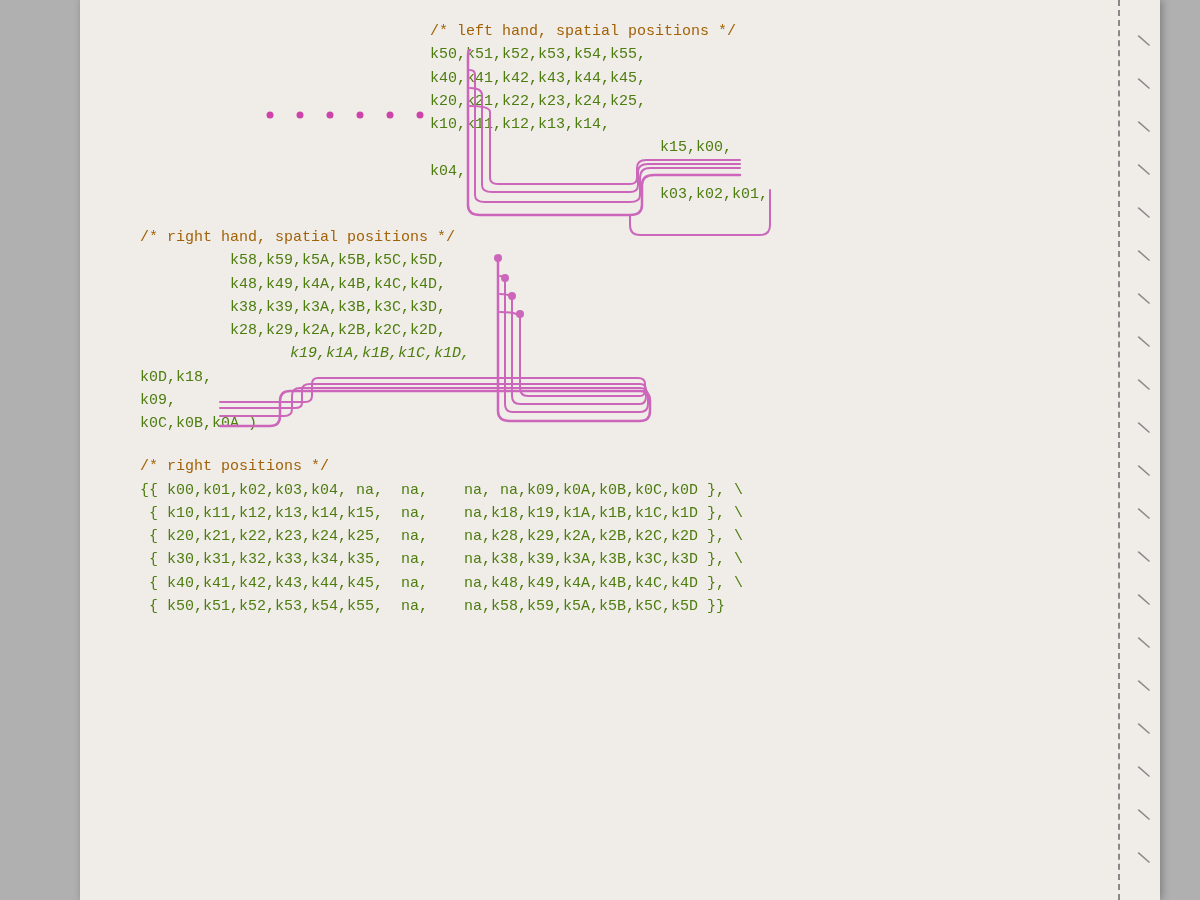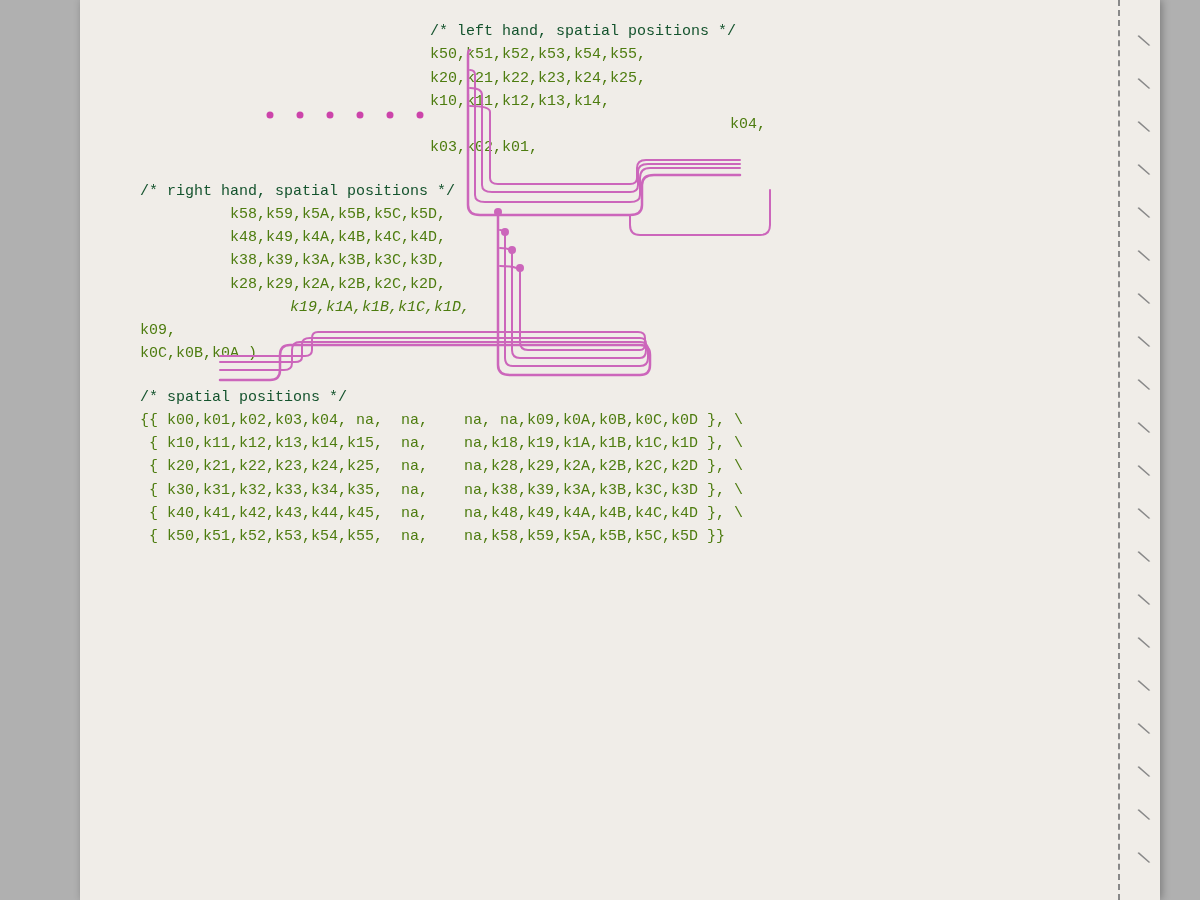--- a/index.html
+++ b/index.html
@@ -60,21 +60,21 @@
 
     .code-line {
       font-size: 15px;
       line-height: 1.55;
       white-space: pre;
       color: #4d7c0f;
       font-family: 'Courier New', Courier, monospace;
     }
 
     .comment {
-      color: #14532d;
+      color: #a16207;
     }
 
     
     .brackets-svg {
       position: absolute;
       top: 0;
       left: 0;
       pointer-events: none;
     }
 
@@ -133,24 +133,26 @@
         <path d="M 330 68 Q 342 68 342 75 L 342 165 Q 342 172 352 172 L 490 172 Q 498 172 498 165 L 498 152 Q 498 144 508 144 L 600 144" fill="none" stroke="#cc66bb" stroke-width="2" stroke-linecap="round" stroke-linejoin="round"></path>
 
         <path d="M 330 86 Q 350 86 350 92 L 350 158 Q 350 164 358 164 L 490 164 Q 497 164 497 158 L 497 148 Q 497 140 506 140 L 600 140" fill="none" stroke="#cc66bb" stroke-width="2" stroke-linecap="round" stroke-linejoin="round"></path>
 
         <path d="M 490 195 L 490 205 Q 490 215 500 215 L 620 215 Q 630 215 630 205 L 630 170" fill="none" stroke="#cc66bb" stroke-width="2" stroke-linecap="round"></path>
       </svg>
 
       <div style="margin-left: 290px;">
         <div class="code-line comment">/* left hand, spatial positions */</div>
         <div class="code-line">k50,k51,k52,k53,k54,k55,</div>
+        <div class="code-line">k40,k41,k42,k43,k44,k45,</div>
         <div class="code-line">k20,k21,k22,k23,k24,k25,</div>
         <div class="code-line">k10,k11,k12,k13,k14,</div>
-        <div class="code-line" style="margin-left: 300px; font-family: Liberation Mono, monospace;">k04,</div>
-        <div class="code-line" style="">k03,k02,k01,</div>
+        <div class="code-line" style="margin-left: 230px;">k15,k00,</div>
+        <div class="code-line" style=" font-family: Liberation Mono, monospace;">k04,</div>
+        <div class="code-line" style="margin-left: 230px;">k03,k02,k01,</div>
       </div>
     </div>
 
     <div class="section-right" style="position:relative; margin-top: 10px;">
 
       <svg class="brackets-svg" width="900" height="230" style="position:absolute; top:0; left:0;">
 
         <path d="M 360 30 Q 358 30 358 35 L 358 185 Q 358 195 370 195 L 500 195 Q 510 195 510 185 L 510 175 Q 510 165 500 165 L 150 165 Q 140 165 140 175 L 140 190 Q 140 200 130 200 L 80 200" fill="none" stroke="#cc66bb" stroke-width="2.5" stroke-linecap="round" stroke-linejoin="round"></path>
 
         <path d="M 360 50 Q 365 50 365 55 L 365 178 Q 365 186 373 186 L 500 186 Q 508 186 508 178 L 508 170 Q 508 162 500 162 L 160 162 Q 152 162 152 170 L 152 183 Q 152 190 144 190 L 80 190" fill="none" stroke="#cc66bb" stroke-width="2" stroke-linecap="round" stroke-linejoin="round"></path>
@@ -165,27 +167,28 @@
         <circle cx="380" cy="88" r="4" fill="#cc66bb"></circle>
       </svg>
 
       <div>
         <div class="code-line comment">/* right hand, spatial positions */</div>
         <div class="code-line" style="margin-left: 90px;">k58,k59,k5A,k5B,k5C,k5D,</div>
         <div class="code-line" style="margin-left: 90px;">k48,k49,k4A,k4B,k4C,k4D,</div>
         <div class="code-line" style="margin-left: 90px;">k38,k39,k3A,k3B,k3C,k3D,</div>
         <div class="code-line" style="margin-left: 90px;">k28,k29,k2A,k2B,k2C,k2D,</div>
         <div class="code-line" style="margin-left: 150px; font-style: italic;">k19,k1A,k1B,k1C,k1D,</div>
+        <div class="code-line">k0D,k18,</div>
         <div class="code-line">k09,</div>
         <div class="code-line">k0C,k0B,k0A )</div>
       </div>
     </div>
 
     <div class="matrix-section" style="margin-top: 15px;">
-      <div class="code-line comment">/* spatial positions */</div>
+      <div class="code-line comment">/* right positions */</div>
       <div class="code-line">{{ k00,k01,k02,k03,k04, na,  na,    na, na,k09,k0A,k0B,k0C,k0D }, \</div>
       <div class="code-line"> { k10,k11,k12,k13,k14,k15,  na,    na,k18,k19,k1A,k1B,k1C,k1D }, \</div>
       <div class="code-line"> { k20,k21,k22,k23,k24,k25,  na,    na,k28,k29,k2A,k2B,k2C,k2D }, \</div>
       <div class="code-line"> { k30,k31,k32,k33,k34,k35,  na,    na,k38,k39,k3A,k3B,k3C,k3D }, \</div>
       <div class="code-line"> { k40,k41,k42,k43,k44,k45,  na,    na,k48,k49,k4A,k4B,k4C,k4D }, \</div>
       <div class="code-line"> { k50,k51,k52,k53,k54,k55,  na,    na,k58,k59,k5A,k5B,k5C,k5D }}</div>
 
       <svg style="position:absolute; left:60px; top:0; pointer-events:none;" width="900" height="120">
 
         <circle cx="70" cy="95" r="3.5" fill="#cc44aa"></circle>

